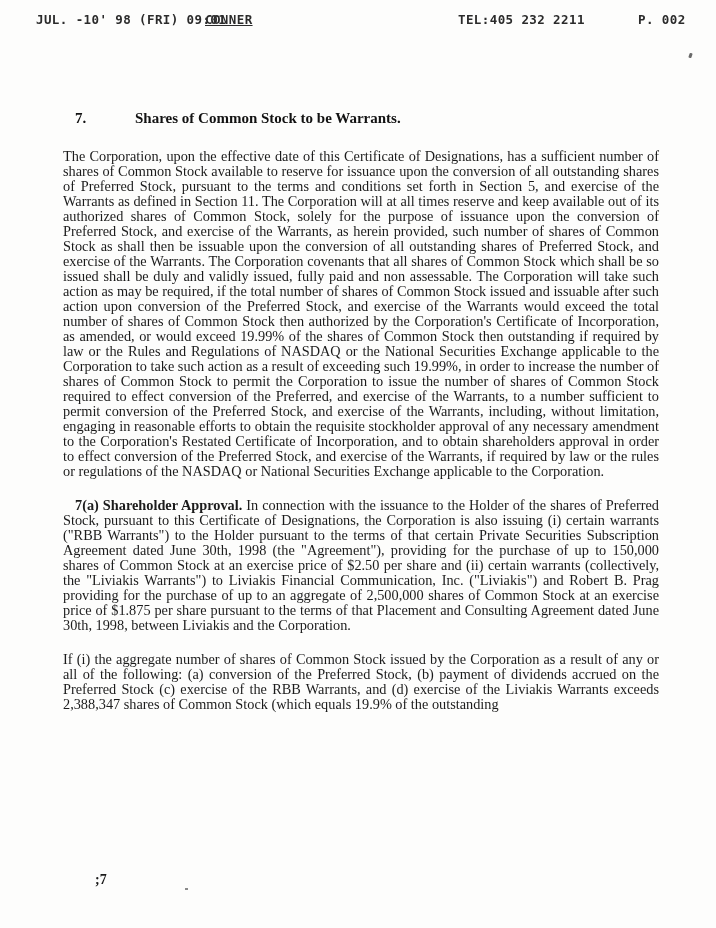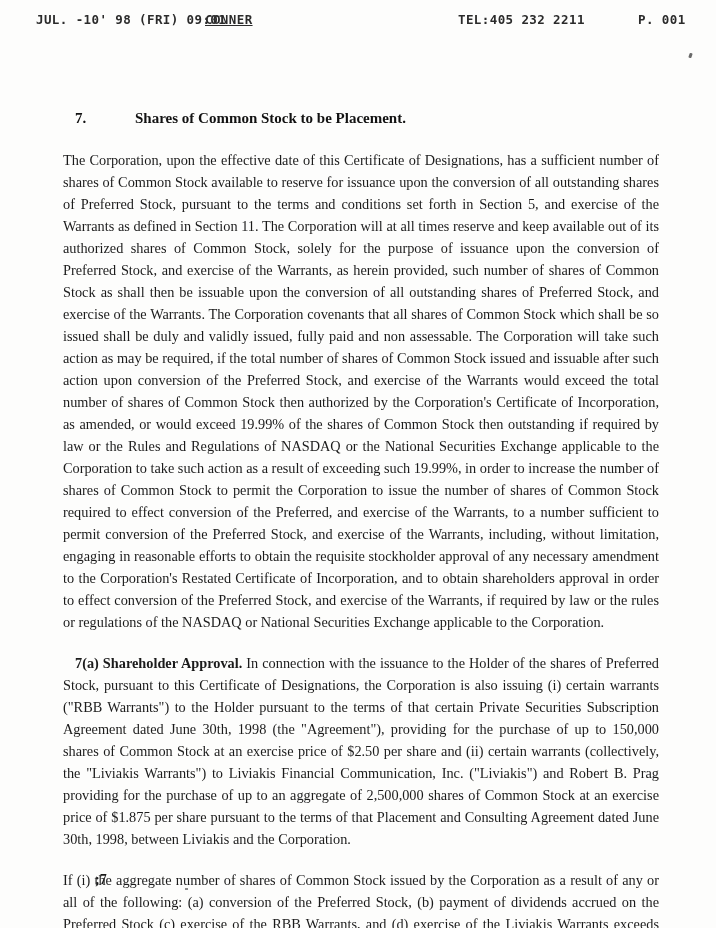--- a/index.html
+++ b/index.html
@@ -52,21 +52,21 @@
     margin-bottom: 22px;
     color: #121212;
   }
   .sec-num {
     display: inline-block;
     width: 72px;
     padding-left: 12px;
   }
   .para {
     font-size: 14.3px;
-    line-height: 22px;
+    line-height: 15px;
     text-align: justify;
     margin-bottom: 19px;
     color: #1b1b1b;
   }
   .bold { font-weight: bold; margin-left: 12px; }
   .footer-mark {
     position: absolute;
     left: 95px;
     top: 872px;
     font-family: "Liberation Serif", serif;
@@ -85,29 +85,29 @@
 </style>
 </head>
 <body>
 
 <div class="page">
 
   <header class="fax-header">
     <span class="fh fh-datetime">JUL. -10' 98 (FRI) 09:01</span>
     <span class="fh fh-sender">CONNER</span>
     <span class="fh fh-tel">TEL:405 232 2211</span>
-    <span class="fh fh-page">P. 001</span>
+    <span class="fh fh-page">P. 002</span>
   </header>
 
   <div class="scan-artifact"></div>
 
   <main class="doc">
 
     <div class="section-heading">
-      <span class="sec-num">7.</span><span class="sec-title">Shares of Common Stock to be Placement.</span>
+      <span class="sec-num">7.</span><span class="sec-title">Shares of Common Stock to be Warrants.</span>
     </div>
 
     <p class="para">The Corporation, upon the effective date of this Certificate of Designations, has a sufficient number of shares of Common Stock available to reserve for issuance upon the conversion of all outstanding shares of Preferred Stock, pursuant to the terms and conditions set forth in Section 5, and exercise of the Warrants as defined in Section 11. The Corporation will at all times reserve and keep available out of its authorized shares of Common Stock, solely for the purpose of issuance upon the conversion of Preferred Stock, and exercise of the Warrants, as herein provided, such number of shares of Common Stock as shall then be issuable upon the conversion of all outstanding shares of Preferred Stock, and exercise of the Warrants. The Corporation covenants that all shares of Common Stock which shall be so issued shall be duly and validly issued, fully paid and non assessable. The Corporation will take such action as may be required, if the total number of shares of Common Stock issued and issuable after such action upon conversion of the Preferred Stock, and exercise of the Warrants would exceed the total number of shares of Common Stock then authorized by the Corporation's Certificate of Incorporation, as amended, or would exceed 19.99% of the shares of Common Stock then outstanding if required by law or the Rules and Regulations of NASDAQ or the National Securities Exchange applicable to the Corporation to take such action as a result of exceeding such 19.99%, in order to increase the number of shares of Common Stock to permit the Corporation to issue the number of shares of Common Stock required to effect conversion of the Preferred, and exercise of the Warrants, to a number sufficient to permit conversion of the Preferred Stock, and exercise of the Warrants, including, without limitation, engaging in reasonable efforts to obtain the requisite stockholder approval of any necessary amendment to the Corporation's Restated Certificate of Incorporation, and to obtain shareholders approval in order to effect conversion of the Preferred Stock, and exercise of the Warrants, if required by law or the rules or regulations of the NASDAQ or National Securities Exchange applicable to the Corporation.</p>
 
     <p class="para"><span class="bold">7(a) Shareholder Approval.</span> <span>In connection with the issuance to the Holder of the shares of Preferred Stock, pursuant to this Certificate of Designations, the Corporation is also issuing (i) certain warrants ("RBB Warrants") to the Holder pursuant to the terms of that certain Private Securities Subscription Agreement dated June 30th, 1998 (the "Agreement"), providing for the purchase of up to 150,000 shares of Common Stock at an exercise price of $2.50 per share and (ii) certain warrants (collectively, the "Liviakis Warrants") to Liviakis Financial Communication, Inc. ("Liviakis") and Robert B. Prag providing for the purchase of up to an aggregate of 2,500,000 shares of Common Stock at an exercise price of $1.875 per share pursuant to the terms of that Placement and Consulting Agreement dated June 30th, 1998, between Liviakis and the Corporation.</span></p>
 
     <p class="para">If (i) the aggregate number of shares of Common Stock issued by the Corporation as a result of any or all of the following: (a) conversion of the Preferred Stock, (b) payment of dividends accrued on the Preferred Stock (c) exercise of the RBB Warrants, and (d) exercise of the Liviakis Warrants exceeds 2,388,347 shares of Common Stock (which equals 19.9% of the outstanding</p>
 
   </main>
 

